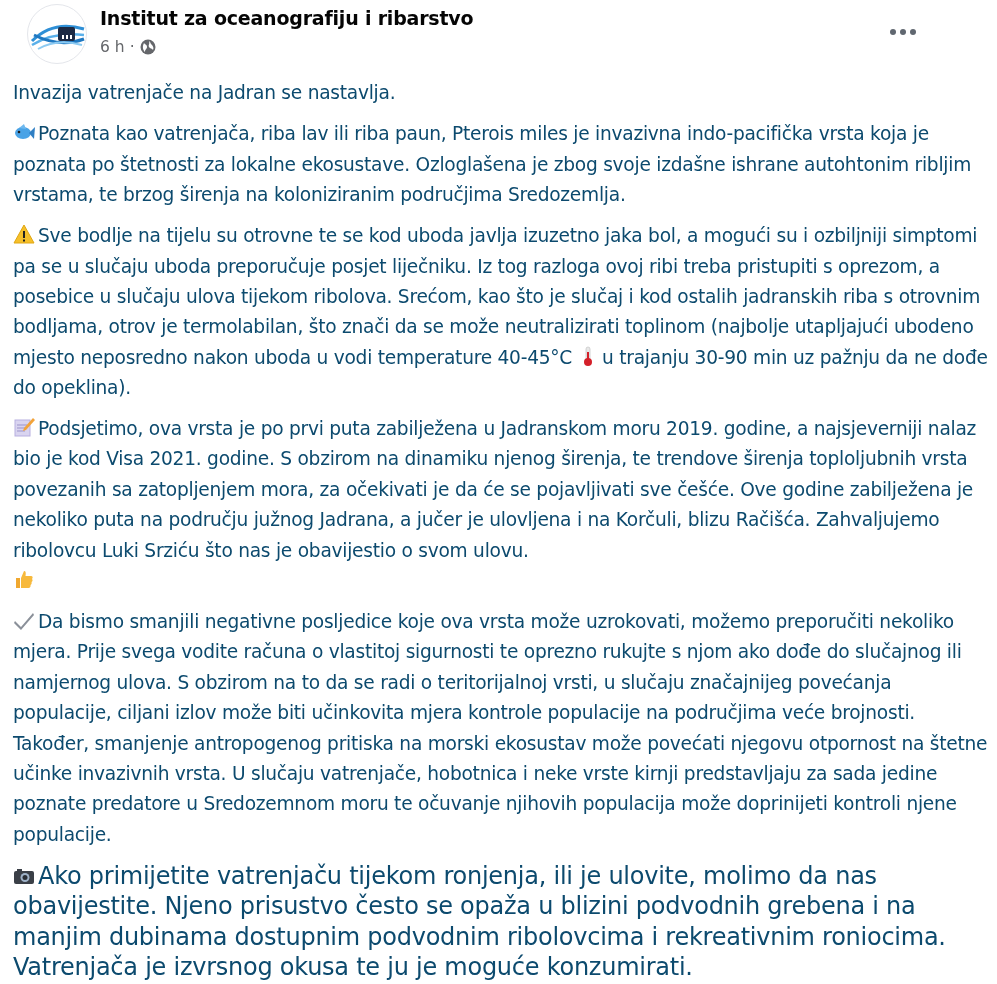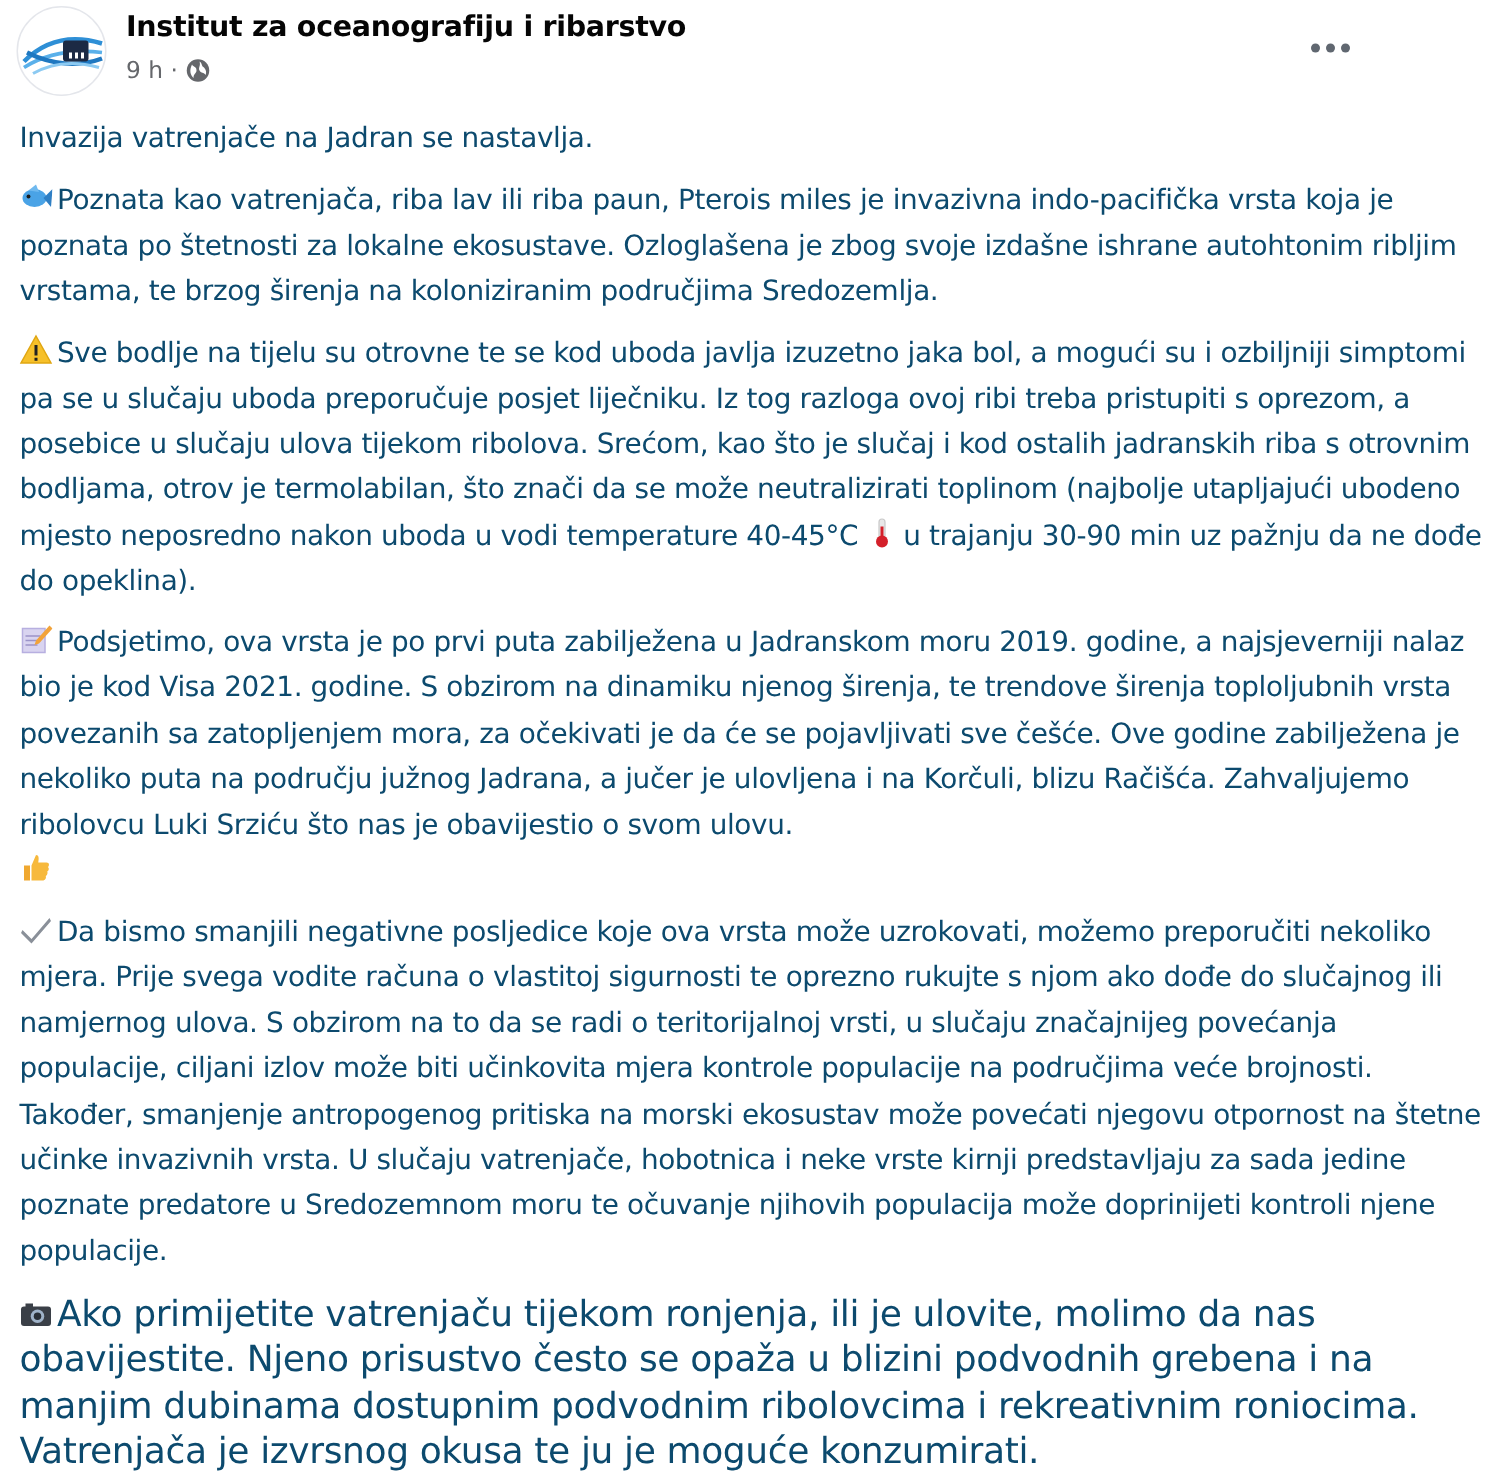--- a/index.html
+++ b/index.html
@@ -1,19 +1,19 @@
 <!DOCTYPE html>
 <html><head>
   <meta charset="utf-8">
   <style>
     * { box-sizing: border-box; margin: 0; padding: 0; }
     html, body { width: 997px; height: 984px; background: #ffffff; overflow: hidden; }
     body { font-family: "DejaVu Sans", "Liberation Sans", sans-serif; color: #050505; position: relative; }
 
-    .post-header { position: absolute; left: 0; top: 0; width: 927px; height: 70px; }
+    .post-header { position: absolute; left: 16px; top: 0; width: 927px; height: 70px; }
     .avatar { position: absolute; left: 11px; top: 4px; width: 60px; height: 60px; border-radius: 50%;
               border: 1px solid #e4e6eb; background: #ffffff; overflow: hidden; cursor: pointer; }
     .page-name { position: absolute; left: 84px; top: 7px; font-size: 19px; font-weight: bold; color: #050505;
                  letter-spacing: -0.2px; cursor: pointer; white-space: nowrap; }
     .meta { position: absolute; left: 84px; top: 38px; display: flex; align-items: center; gap: 5px;
             font-size: 15.5px; color: #65676b; }
     .meta .timestamp { cursor: pointer; }
     .globe { width: 16px; height: 16px; display: inline-block; }
     .more-button { position: absolute; right: 22px; top: 20px; width: 36px; height: 24px;
                    display: flex; align-items: center; justify-content: center; gap: 4px; cursor: pointer; }
@@ -38,21 +38,21 @@
       <path d="M6 30 C22 38, 40 40, 56 34" stroke="#1f78c1" stroke-width="3" fill="none"></path>
       <path d="M10 44 C24 36, 40 36, 54 40" stroke="#8ccaf2" stroke-width="2" fill="none"></path>
       <rect x="30" y="22" width="17" height="14" rx="2" fill="#1c2a44"></rect>
       <rect x="34" y="30" width="2" height="4" fill="#ffffff"></rect>
       <rect x="38" y="30" width="2" height="4" fill="#ffffff"></rect>
       <rect x="42" y="30" width="2" height="4" fill="#ffffff"></rect>
     </svg>
   </div>
   <div class="page-name">Institut za oceanografiju i ribarstvo</div>
   <div class="meta">
-    <span class="timestamp">9 h</span>
+    <span class="timestamp">6 h</span>
     <span>·</span>
     <svg class="globe" viewBox="0 0 16 16">
       <circle cx="8" cy="8" r="7.5" fill="#65676b"></circle>
       <path d="M4 4 C5 6, 7 5, 7 8 C7 10, 5 10, 5 13 C3 11, 2 8, 4 4 Z" fill="#ffffff"></path>
       <path d="M9 2 C11 3, 10 5, 12 6 C13 7, 14 9, 13 11 C12 9, 10 10, 9 8 C8 6, 10 5, 9 2 Z" fill="#ffffff"></path>
     </svg>
   </div>
   <div class="more-button">
     <span></span>
     <span></span>

